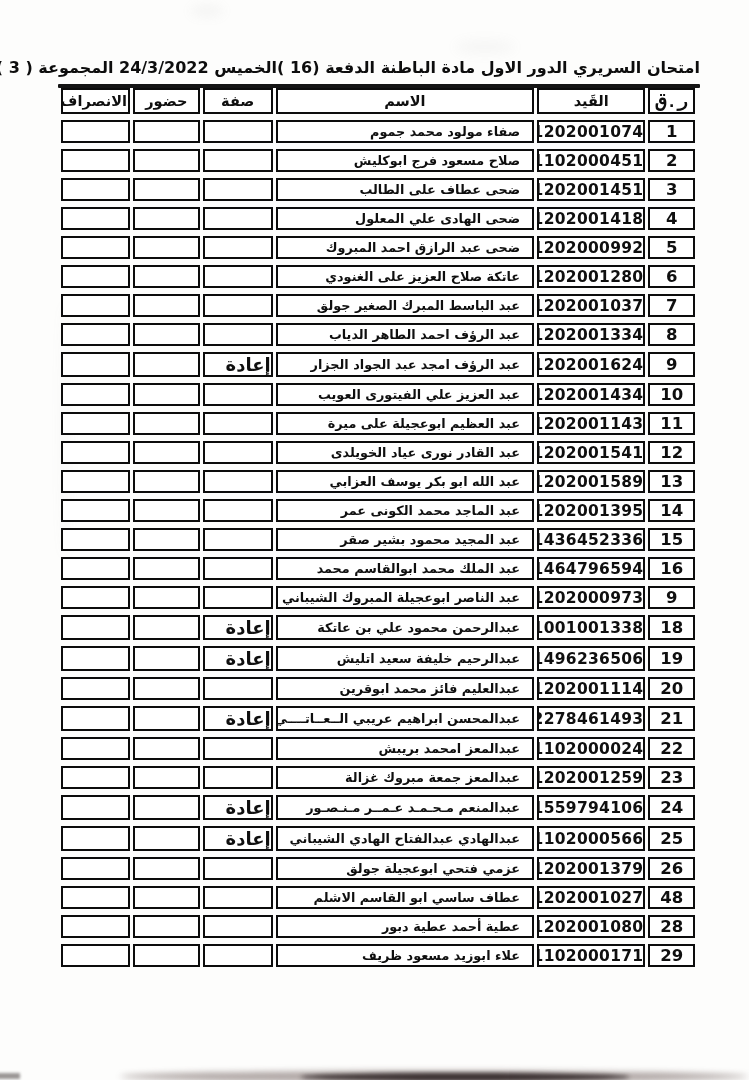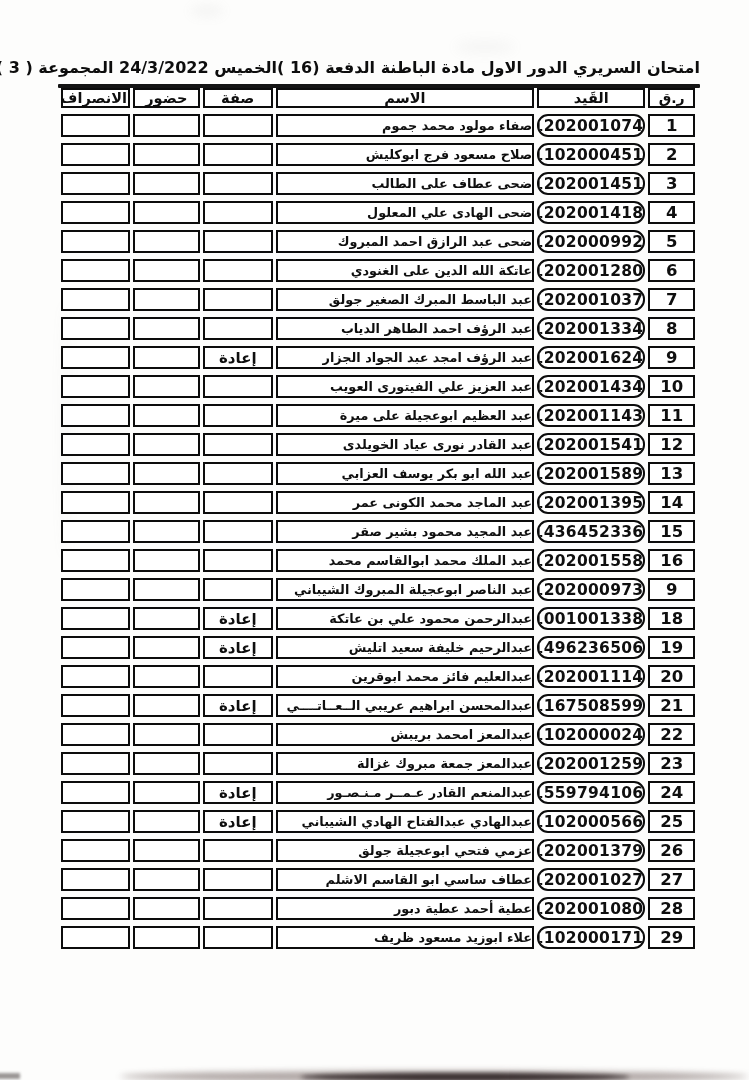--- a/index.html
+++ b/index.html
@@ -35,27 +35,27 @@
   col.c-name   { width:255px; }
   col.c-status { width:69px; }
   col.c-att    { width:66px; }
   col.c-dep    { width:68px; }
   th, td {
     background:#ffffff; border:2.4px solid #0c0c0c;
     height:20px; vertical-align:middle; overflow:hidden;
     color:#0f0f0f; font-weight:bold;
   }
   th { font-size:14.5px; text-align:center; padding:0 1px; }
-  th.h-serial { font-size:14px; }
+  th.h-serial { font-size:18px;font-family:Liberation Mono, monospace; }
   td.serial { font-size:16.5px; text-align:center; }
   td.id     { font-size:15.5px; text-align:center; letter-spacing:.3px;
-              font-family:"DejaVu Sans", sans-serif;border-radius:11px; }
-  td.name   { font-size:12.8px; text-align:right; padding:0 0 1px 2px;
+              font-family:"DejaVu Sans", sans-serif; }
+  td.name   { font-size:12.8px; text-align:right; padding:0 12px 1px 2px;
               white-space:nowrap; }
-  td.status { font-size:15px; text-align:center; }
+  td.status { font-size:18px; }
   td.att, td.dep { }
   
   .scan-edge-soft {
     position:absolute; top:1071px; left:120px; width:628px; height:11px;
     background:#6b5a57; border-radius:50%; filter:blur(3px); opacity:.55;
   }
   .scan-edge-dark {
     position:absolute; top:1073px; left:300px; width:330px; height:8px;
     background:#2e2425; border-radius:50%; filter:blur(2px); opacity:.9;
   }
@@ -133,21 +133,21 @@
       <td class="serial">5</td>
       <td class="id">1202000992</td>
       <td class="name">ضحى عبد الرازق احمد المبروك</td>
       <td class="status"></td>
       <td class="att"></td>
       <td class="dep"></td>
     </tr>
           <tr>
       <td class="serial">6</td>
       <td class="id">1202001280</td>
-      <td class="name">عاتكة الله الدين على الغنودي</td>
+      <td class="name">عاتكة صلاح العزيز على الغنودي</td>
       <td class="status"></td>
       <td class="att"></td>
       <td class="dep"></td>
     </tr>
           <tr>
       <td class="serial">7</td>
       <td class="id">1202001037</td>
       <td class="name">عبد الباسط المبرك الصغير جولق</td>
       <td class="status"></td>
       <td class="att"></td>
@@ -212,21 +212,21 @@
           <tr>
       <td class="serial">15</td>
       <td class="id">1436452336</td>
       <td class="name">عبد المجيد محمود بشير صقر</td>
       <td class="status"></td>
       <td class="att"></td>
       <td class="dep"></td>
     </tr>
           <tr>
       <td class="serial">16</td>
-      <td class="id">1202001558</td>
+      <td class="id">1464796594</td>
       <td class="name">عبد الملك محمد ابوالقاسم محمد</td>
       <td class="status"></td>
       <td class="att"></td>
       <td class="dep"></td>
     </tr>
           <tr>
       <td class="serial">9</td>
       <td class="id">1202000973</td>
       <td class="name">عبد الناصر ابوعجيلة المبروك الشيباني</td>
       <td class="status"></td>
@@ -252,21 +252,21 @@
           <tr>
       <td class="serial">20</td>
       <td class="id">1202001114</td>
       <td class="name">عبدالعليم فائز محمد  ابوقرين</td>
       <td class="status"></td>
       <td class="att"></td>
       <td class="dep"></td>
     </tr>
           <tr>
       <td class="serial">21</td>
-      <td class="id">1167508599</td>
+      <td class="id">2278461493</td>
       <td class="name">عبدالمحسن ابراهيم عريبي الــعــاتــــي</td>
       <td class="status">إعادة</td>
       <td class="att"></td>
       <td class="dep"></td>
     </tr>
           <tr>
       <td class="serial">22</td>
       <td class="id">1102000024</td>
       <td class="name">عبدالمعز امحمد بريبش</td>
       <td class="status"></td>
@@ -277,21 +277,21 @@
       <td class="serial">23</td>
       <td class="id">1202001259</td>
       <td class="name">عبدالمعز جمعة مبروك  غزالة</td>
       <td class="status"></td>
       <td class="att"></td>
       <td class="dep"></td>
     </tr>
           <tr>
       <td class="serial">24</td>
       <td class="id">1559794106</td>
-      <td class="name">عبدالمنعم القادر عـمــر مـنـصـور</td>
+      <td class="name">عبدالمنعم مـحـمـد عـمــر مـنـصـور</td>
       <td class="status">إعادة</td>
       <td class="att"></td>
       <td class="dep"></td>
     </tr>
           <tr>
       <td class="serial">25</td>
       <td class="id">1102000566</td>
       <td class="name">عبدالهادي عبدالفتاح الهادي الشيباني</td>
       <td class="status">إعادة</td>
       <td class="att"></td>
@@ -299,21 +299,21 @@
     </tr>
           <tr>
       <td class="serial">26</td>
       <td class="id">1202001379</td>
       <td class="name">عزمي فتحي ابوعجيلة  جولق</td>
       <td class="status"></td>
       <td class="att"></td>
       <td class="dep"></td>
     </tr>
           <tr>
-      <td class="serial">27</td>
+      <td class="serial">48</td>
       <td class="id">1202001027</td>
       <td class="name">عطاف ساسي ابو القاسم الاشلم</td>
       <td class="status"></td>
       <td class="att"></td>
       <td class="dep"></td>
     </tr>
           <tr>
       <td class="serial">28</td>
       <td class="id">1202001080</td>
       <td class="name">عطية أحمد عطية دبور</td>

